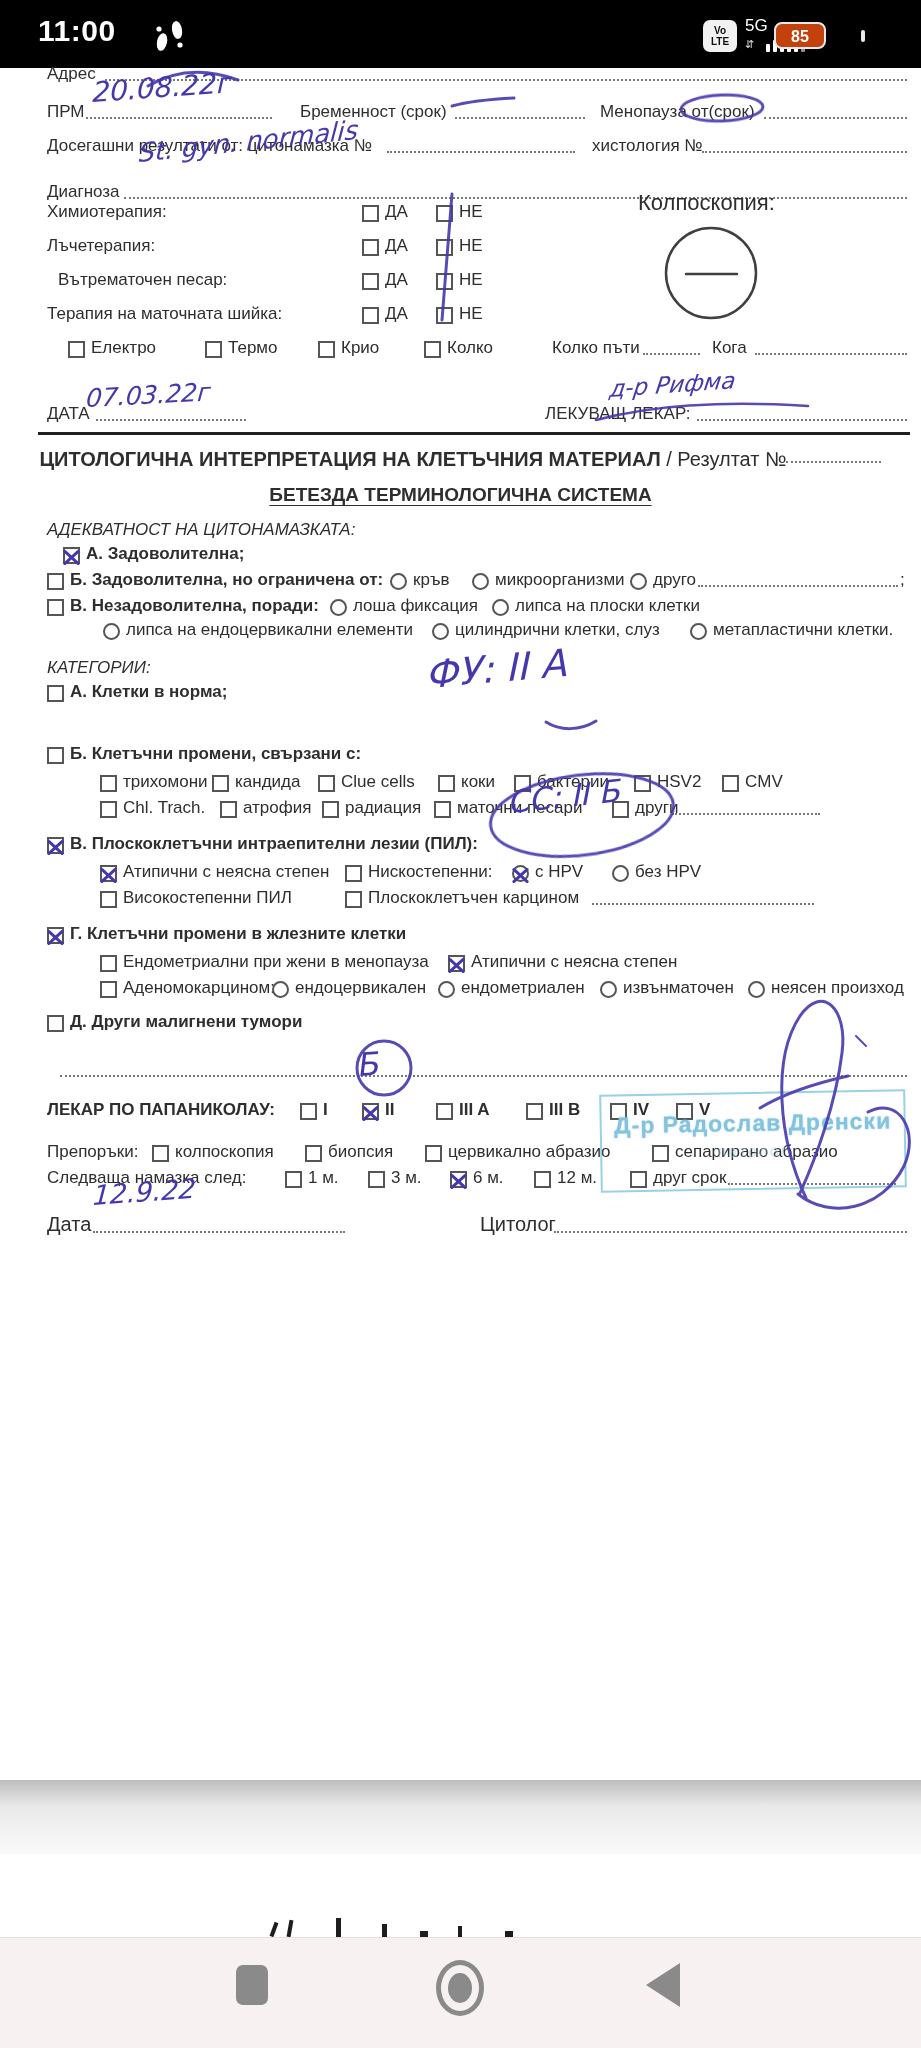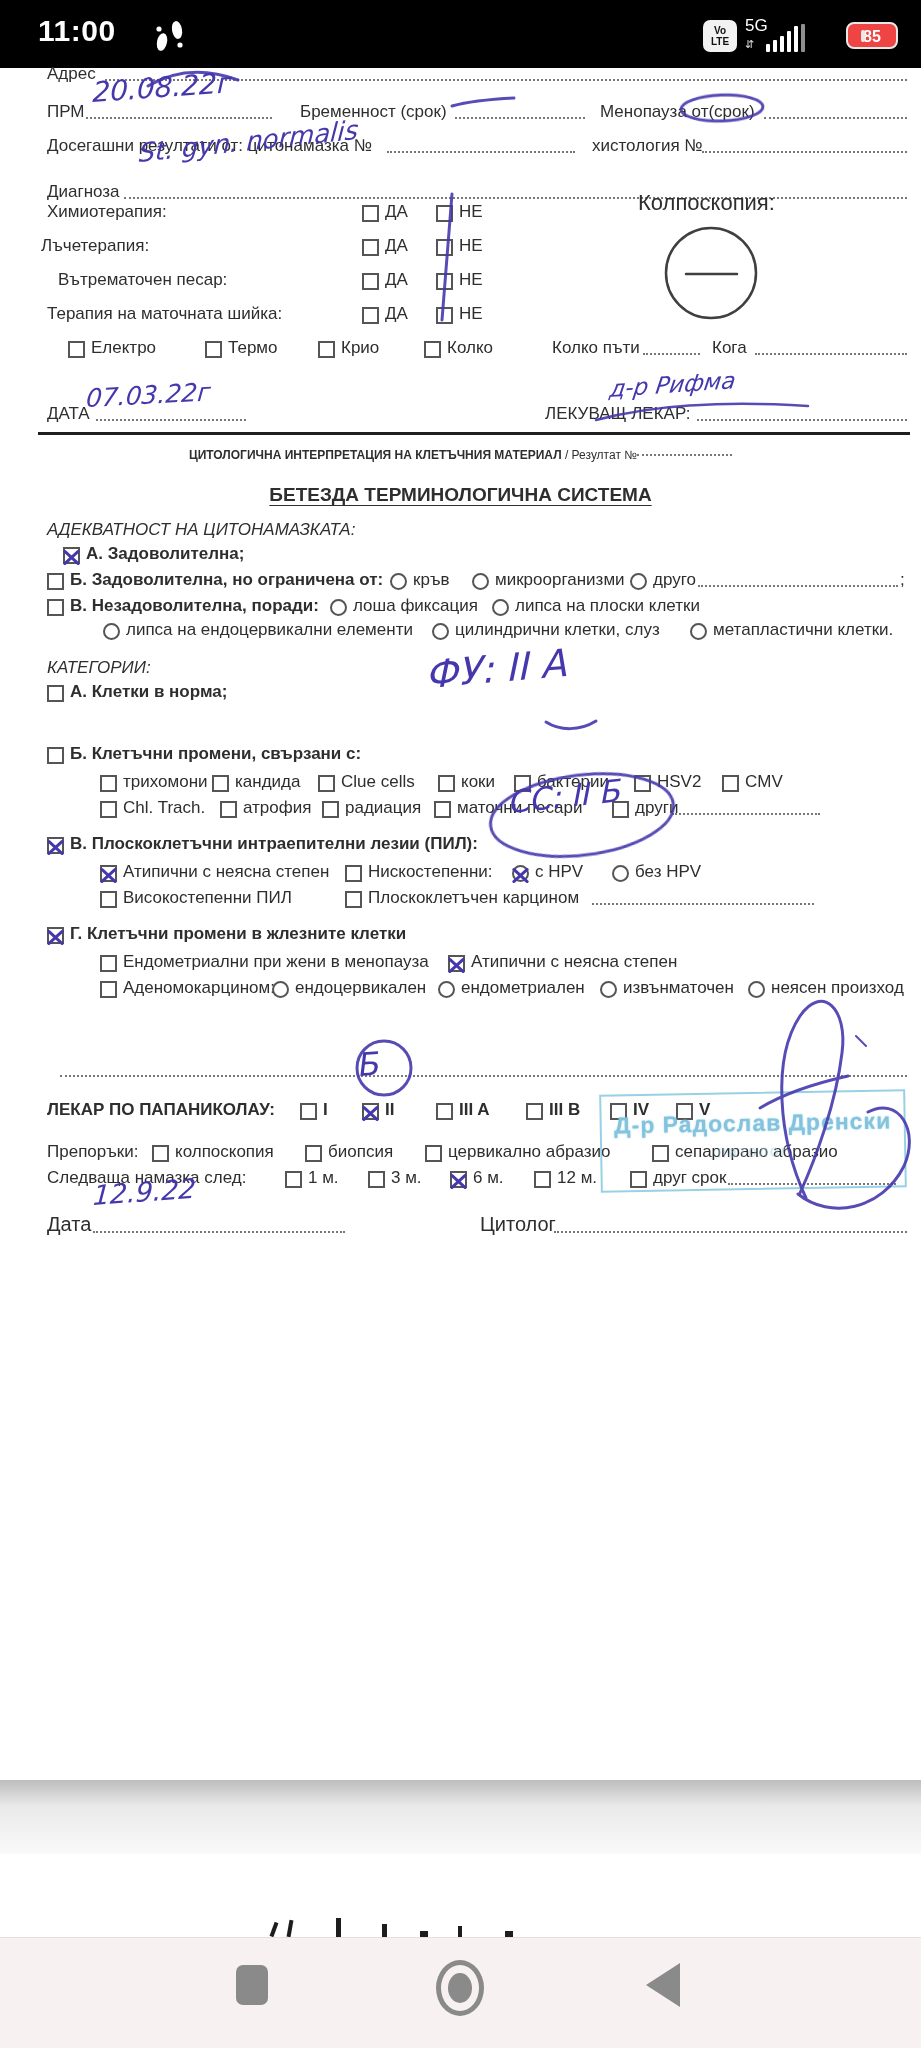--- a/index.html
+++ b/index.html
@@ -8,22 +8,22 @@
   
   .statusbar{position:absolute;top:0;left:0;width:921px;height:68px;background:#000;}
   .sb-time{position:absolute;left:38px;top:14px;color:#fff;font-size:30px;font-weight:700;letter-spacing:.5px;}
   .volte{position:absolute;left:703px;top:20px;width:34px;height:32px;background:#f2f2f2;border-radius:7px;
          color:#111;font-size:10px;font-weight:700;text-align:center;line-height:11px;padding-top:5px;box-sizing:border-box;}
   .fiveg{position:absolute;left:745px;top:16px;color:#fff;font-size:17px;font-weight:500;}
   .updn{position:absolute;left:745px;top:38px;color:#dcdcdc;font-size:11px;letter-spacing:-1px;}
   .bars{position:absolute;left:766px;top:24px;display:flex;align-items:flex-end;gap:3px;height:28px;}
   .bars i{display:block;width:4px;background:#fff;border-radius:1px;}
   .bars i.dim{background:#8f8f8f;}
-  .batt{position:absolute;left:846px;top:22px;width:52px;height:27px;border:2px solid #e9e9e9;border-radius:8px;
-        background:#ef4444;color:#fff;font-size:16px;font-weight:600;text-align:center;line-height:25px;box-sizing:border-box;}
+  .batt{position:absolute;left:774px;top:22px;width:52px;height:27px;border:2px solid #e9e9e9;border-radius:8px;
+        background:#c2410c;color:#fff;font-size:16px;font-weight:600;text-align:center;line-height:25px;box-sizing:border-box;}
   .batt-nub{position:absolute;left:861px;top:30px;width:4px;height:12px;background:#e9e9e9;border-radius:2px;}
   
   .page{position:absolute;top:68px;left:0;width:921px;height:1712px;background:#fff;}
   .row{position:absolute;left:0;width:921px;height:22px;font-size:17px;}
   .row .abs{position:absolute;bottom:0;white-space:nowrap;display:inline-flex;align-items:flex-end;}
   .b{font-weight:700;}
   .it{font-style:italic;}
   .dots{position:absolute;bottom:3px;border-bottom:2px dotted #777;height:1px;}
   .cb{display:inline-block;width:13px;height:13px;border:2px solid #555;margin-right:6px;position:relative;flex:none;}
   .rb{display:inline-block;width:13px;height:13px;border:2px solid #555;border-radius:50%;margin-right:6px;position:relative;flex:none;}
@@ -114,21 +114,21 @@
     <span class="abs" style="left:362px">
         <span class="cb"></span>
         <span>ДА</span>
       </span>
     <span class="abs" style="left:436px">
         <span class="cb"></span>
         <span>НЕ</span>
       </span>
   </div>
   <div class="row" style="top:166px">
-    <span class="abs" style="left:41px">Лъчетерапия:</span>
+    <span class="abs" style="left:47px">Лъчетерапия:</span>
     <span class="abs" style="left:362px">
         <span class="cb"></span>
         <span>ДА</span>
       </span>
     <span class="abs" style="left:436px">
         <span class="cb"></span>
         <span>НЕ</span>
       </span>
   </div>
   <div class="row" style="top:200px">
@@ -183,21 +183,21 @@
 
 
   <div class="row" style="top:334px">
     <span class="abs" style="left:47px">ДАТА</span>
     <span class="dots" style="left:96px;width:150px"></span>
     <span class="abs" style="left:545px">ЛЕКУВАЩ ЛЕКАР:</span>
     <span class="dots" style="left:697px;width:210px"></span>
   </div>
   <div class="rule" style="top:364px"></div>
 
-  <div class="center-row" style="top:380px;font-size:12px">
+  <div class="center-row" style="top:380px;font-size:20px">
     <span class="b">ЦИТОЛОГИЧНА ИНТЕРПРЕТАЦИЯ НА КЛЕТЪЧНИЯ МАТЕРИАЛ</span>
     <span>/ Резултат №</span><span class="dots" style="position:static;display:inline-block;width:95px;vertical-align:3px"></span>
   </div>
   <div class="center-row" style="top:416px;font-size:19px">
     <span class="b" style="text-decoration:underline;text-underline-offset:4px">БЕТЕЗДА ТЕРМИНОЛОГИЧНА СИСТЕМА</span>
   </div>
 
   <div class="row it" style="top:450px">
     <span class="abs" style="left:47px">АДЕКВАТНОСТ НА ЦИТОНАМАЗКАТА:</span>
   </div>
@@ -388,20 +388,26 @@
         <span class="rb"></span>
         <span>ендометриален</span>
       </span>
     <span class="abs" style="left:600px">
         <span class="rb"></span>
         <span>извънматочен</span>
       </span>
     <span class="abs" style="left:748px">
         <span class="rb"></span>
         <span>неясен произход</span>
+      </span>
+  </div>
+  <div class="row" style="top:942px">
+    <span class="abs" style="left:47px">
+        <span class="cb"></span>
+        <span class="b">Д. Други малигнени тумори</span>
       </span>
   </div>
   <div class="row" style="top:990px">
     <span class="dots" style="left:60px;width:847px"></span>
   </div>
 
   <div class="row" style="top:1030px">
     <span class="abs b" style="left:47px">ЛЕКАР ПО ПАПАНИКОЛАУ:</span>
     <span class="abs b" style="left:300px">
         <span class="cb"></span>

